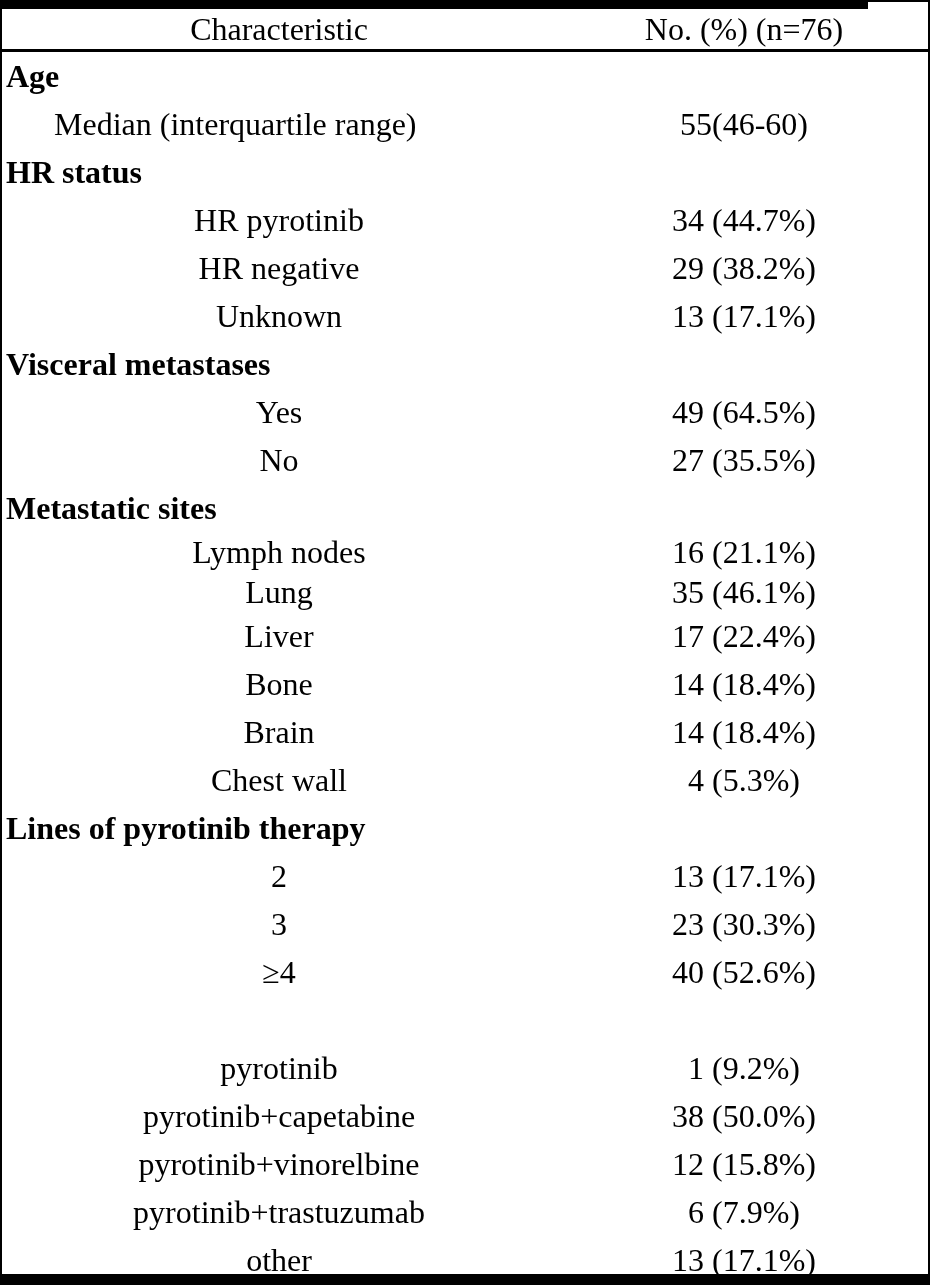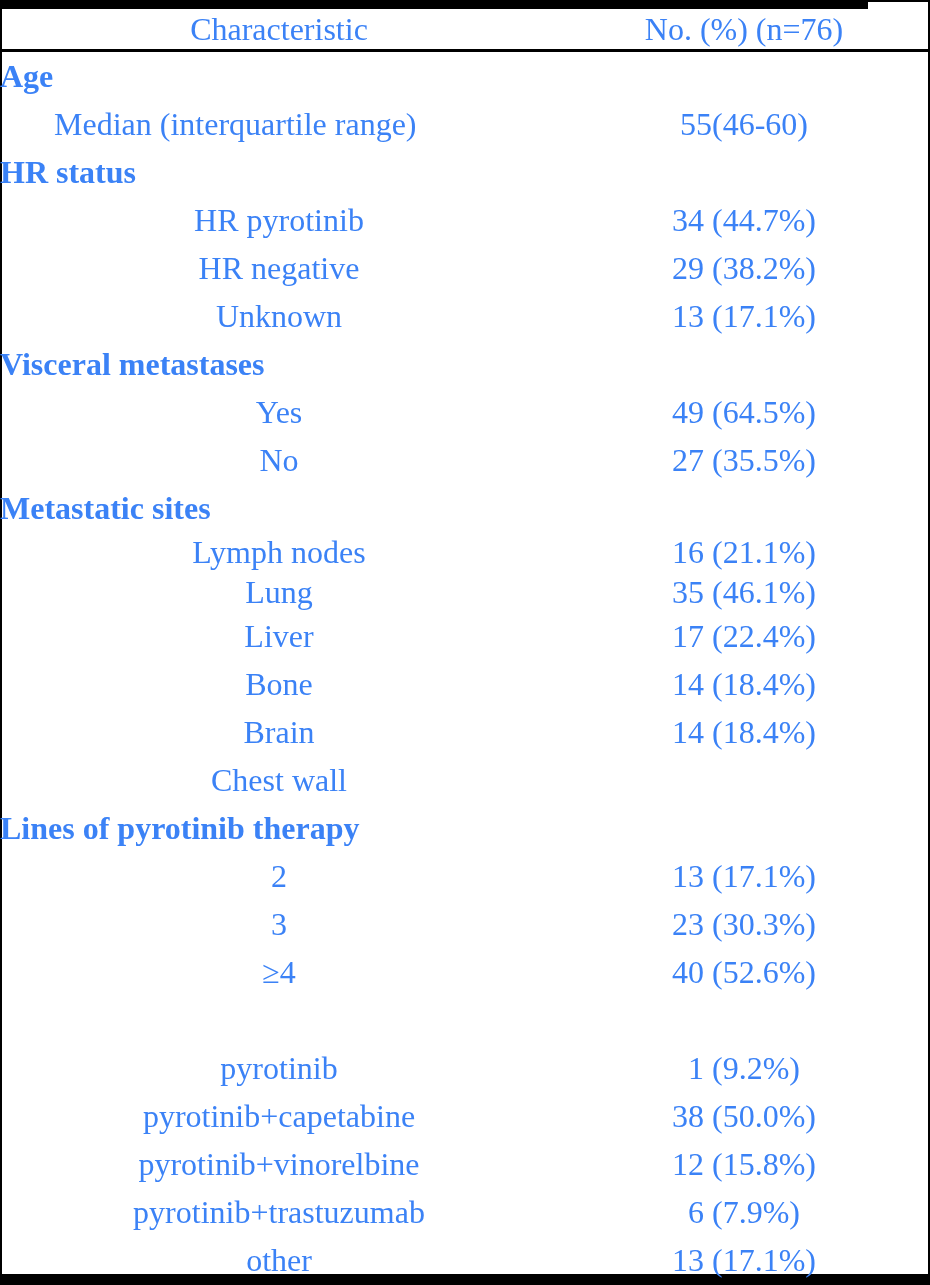--- a/index.html
+++ b/index.html
@@ -1,32 +1,32 @@
 <!DOCTYPE html>
 <html><head>
 <meta charset="utf-8">
 <style>
   html,body { margin:0; padding:0; background:#fff; }
   .page {
     position:relative; width:930px; height:1285px; background:#ffffff;
-    font-family:"Liberation Serif","DejaVu Serif",serif; color:#3b82f6;
+    font-family:"Liberation Serif","DejaVu Serif",serif; color:#000000;
     overflow:hidden;
   }
   .top-thin   { position:absolute; top:0; left:0; width:930px; height:2px; background:#000; }
   .top-bar    { position:absolute; top:0; left:0; width:868px; height:9px; background:#000; }
   .edge-left  { position:absolute; top:0; left:0; width:2px; height:1285px; background:#000; }
   .edge-right { position:absolute; top:0; right:0; width:2px; height:1285px; background:#000; }
   .bottom-bar { position:absolute; bottom:0; left:0; width:930px; height:11px; background:#000; }
   .content { position:absolute; top:9px; left:0; width:930px; }
   .row { display:flex; height:48px; font-size:32px; line-height:1; }
   .c1 { width:558px; display:flex; align-items:center; justify-content:center; box-sizing:border-box; }
   .c2 { width:372px; display:flex; align-items:center; justify-content:center; box-sizing:border-box; }
   .row.header { height:40px; border-bottom:3px solid #000; }
   .row.tight { height:40px; }
-  .row.section .c1 { justify-content:flex-start; font-weight:bold; }
+  .row.section .c1 { justify-content:flex-start; padding-left:6px; font-weight:bold; }
   .row.indent .c1 { justify-content:flex-start; padding-left:54px; }
 </style>
 </head>
 <body>
 
 <div class="page">
   <div class="top-thin"></div>
   <div class="top-bar"></div>
   <div class="edge-left"></div>
   <div class="edge-right"></div>
@@ -94,20 +94,21 @@
     <div class="row item">
       <div class="c1">Bone</div>
       <div class="c2">14 (18.4%)</div>
     </div>
     <div class="row item">
       <div class="c1">Brain</div>
       <div class="c2">14 (18.4%)</div>
     </div>
     <div class="row item">
       <div class="c1">Chest wall</div>
+      <div class="c2">4 (5.3%)</div>
     </div>
     <div class="row section">
       <div class="c1">Lines of pyrotinib therapy</div>
       <div class="c2"></div>
     </div>
     <div class="row item">
       <div class="c1">2</div>
       <div class="c2">13 (17.1%)</div>
     </div>
     <div class="row item">

